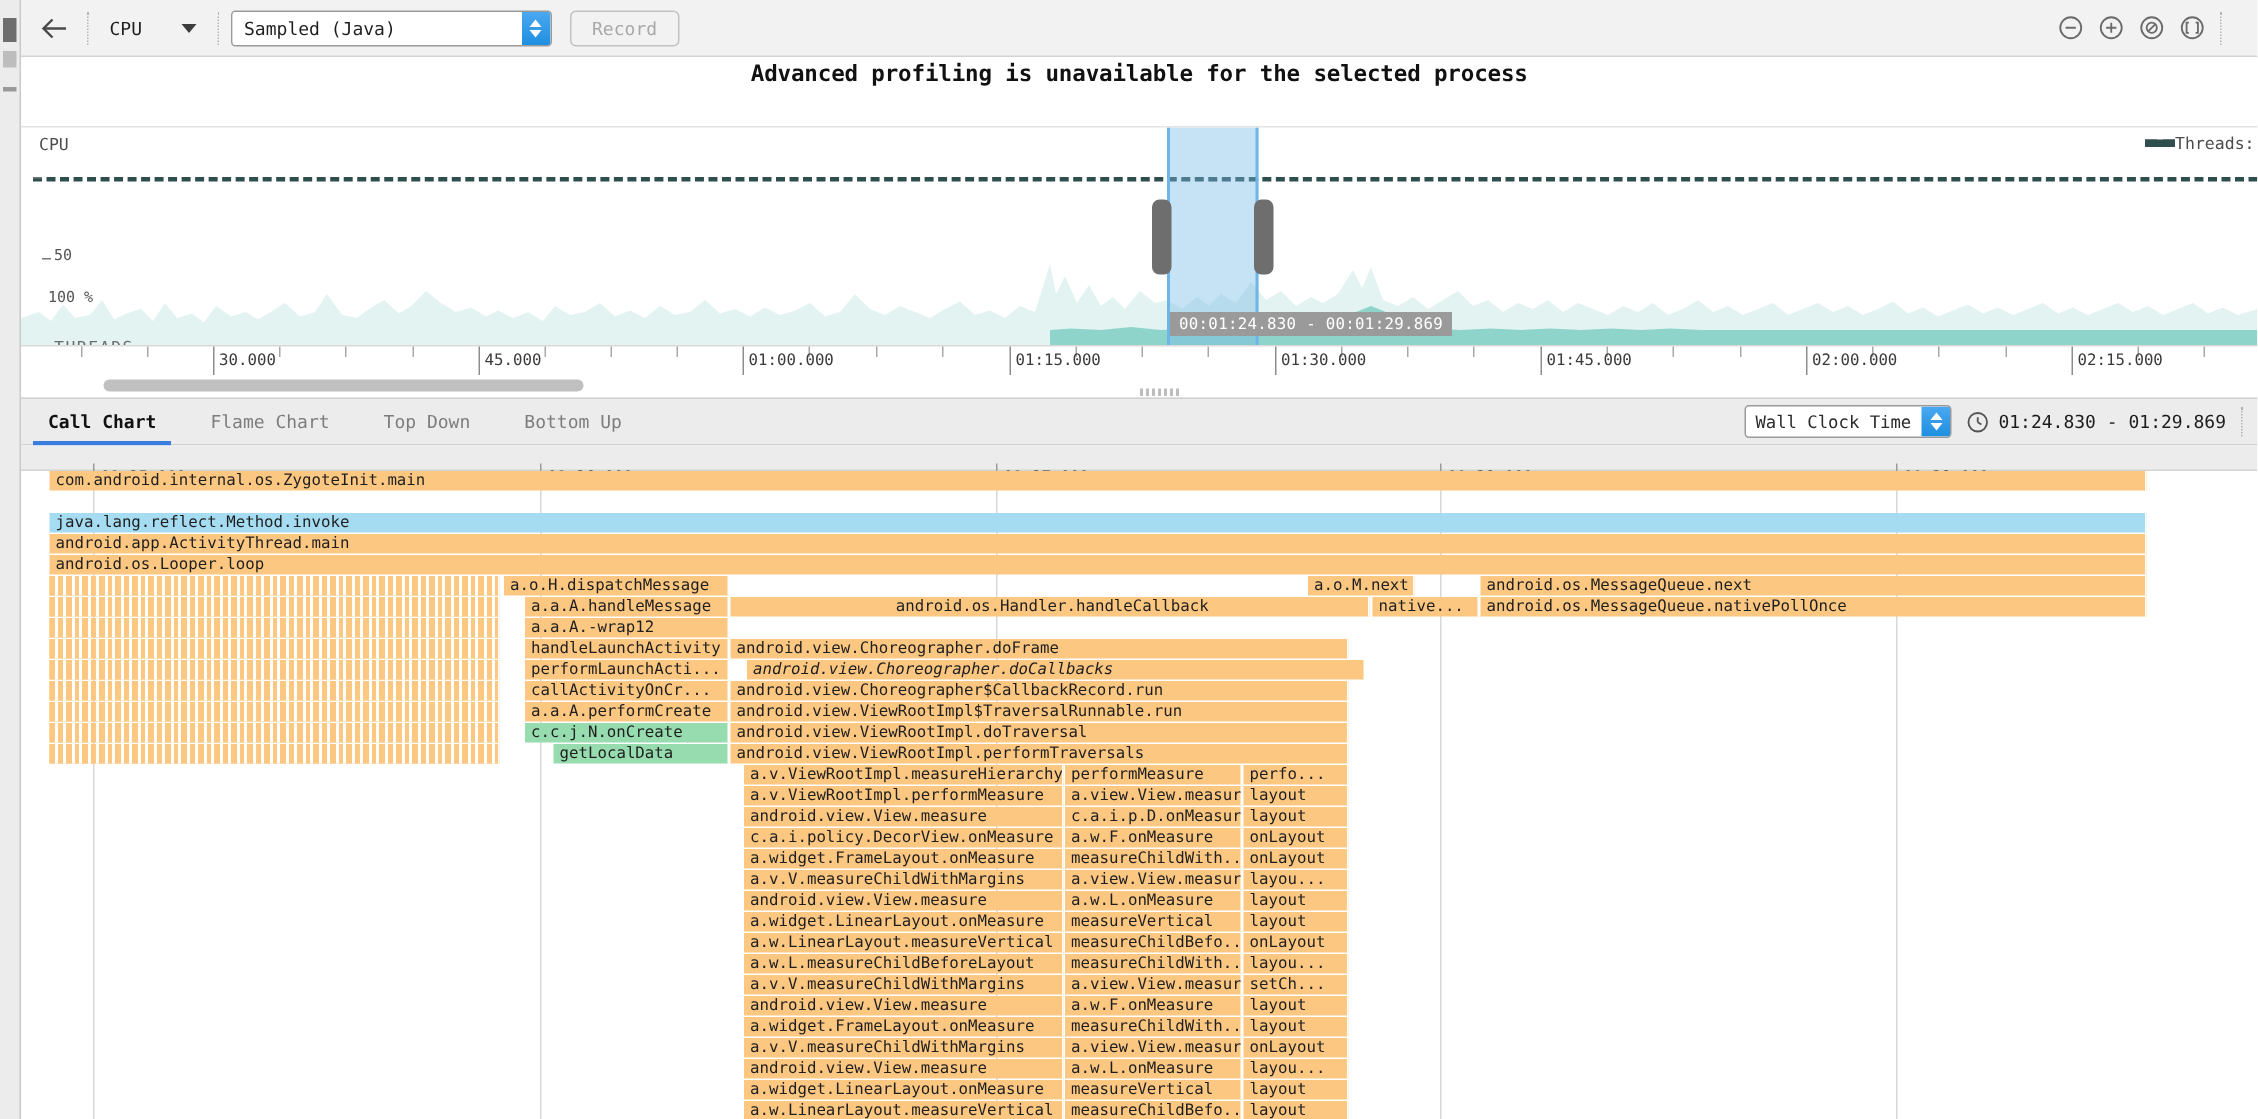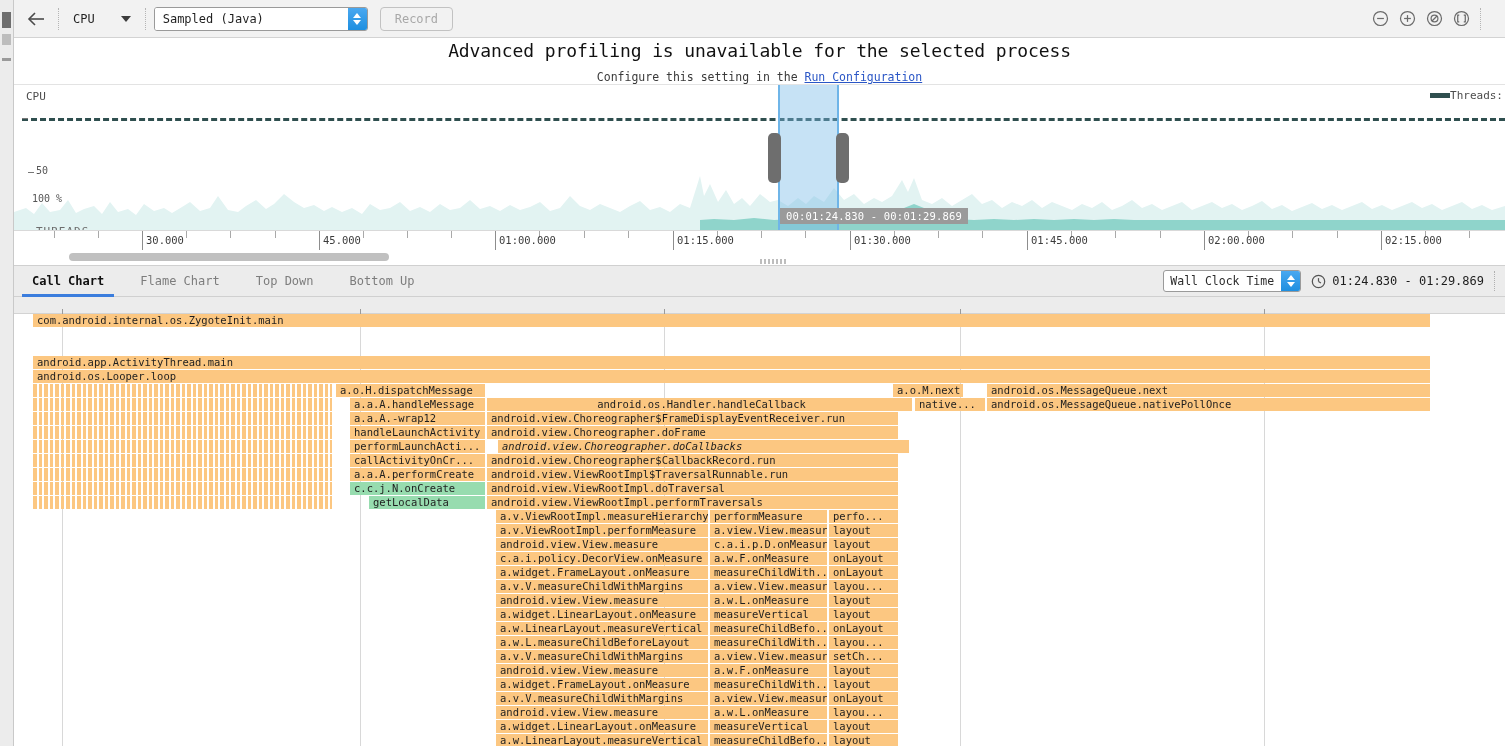--- a/index.html
+++ b/index.html
@@ -73,21 +73,21 @@
   .zc path, .zc line { stroke: #6b6b6b; stroke-width: 1.3; fill: none; }
   #toolbar-dots {
     border-left: 1px dotted #b5b5b5; height: 22px;
   }
 
   
   #banner {
     position: absolute; left: 14px; top: 38px; width: 1491px; height: 46px;
     background: #fff; text-align: center;
   }
-  #banner-title { font-size: 18px; color: #111; padding-top: 2px; letter-spacing: -0.1px; }
+  #banner-title { font-size: 15px; color: #111; padding-top: 2px; letter-spacing: -0.1px; font-weight: bold; }
   #banner-sub { font-size: 11.5px; color: #3a3a3a; padding-top: 9px; }
   #banner-link { color: #2a56c6; text-decoration: underline; cursor: pointer; }
 
   
   #cpu-panel {
     position: absolute; left: 14px; top: 84px; width: 1491px; height: 146px;
     background: #fff; border-top: 1px solid #e3e3e3;
     overflow: hidden;
   }
   #cpu-label { position: absolute; left: 12px; top: 5px; font-size: 11px; color: #4c4c4c; }
@@ -249,23 +249,20 @@
       <circle cx="9" cy="9" r="7.4"></circle>
       <path d="M6.6 5.4 L5 5.4 L5 12.6 L6.6 12.6"></path>
       <path d="M11.4 5.4 L13 5.4 L13 12.6 L11.4 12.6"></path>
     </svg>
     <div id="toolbar-dots"></div>
   </div>
 </div>
 
 <div id="banner">
   <div id="banner-title">Advanced profiling is unavailable for the selected process</div>
-  <div id="banner-sub">
-    <span>Configure this setting in the </span><span id="banner-link">Run Configuration</span>
-  </div>
 </div>
 
 <div id="cpu-panel">
   <svg id="cpu-graph" viewBox="0 0 1491 146" preserveAspectRatio="none">
     <path d="M0,146 L0,128 L12,124 L20,130 L28,119 L36,128 L46,126 L54,116 L62,129 L70,125 L80,122 L88,130 L96,118 L104,128 L114,125 L122,131 L130,120 L140,127 L150,124 L158,129 L168,123 L176,118 L186,127 L196,124 L204,112 L214,126 L224,128 L232,122 L242,116 L252,125 L260,120 L270,110 L280,118 L290,124 L300,121 L310,127 L318,123 L328,128 L338,124 L348,130 L356,120 L366,126 L376,124 L386,118 L396,127 L406,123 L416,128 L426,120 L436,126 L446,124 L456,116 L466,125 L476,122 L486,127 L496,121 L506,126 L516,123 L526,118 L536,127 L546,124 L556,112 L566,122 L576,126 L586,120 L596,124 L606,128 L616,122 L626,117 L636,126 L646,123 L656,128 L666,120 L676,124 L686,92 L690,112 L696,100 L704,118 L712,106 L720,120 L728,114 L736,122 L746,110 L756,118 L764,116 L774,122 L784,114 L792,120 L800,112 L810,118 L820,104 L830,116 L840,110 L850,120 L860,114 L868,118 L878,112 L888,96 L894,108 L900,94 L908,116 L918,120 L928,114 L938,122 L948,116 L958,110 L968,120 L978,116 L988,124 L998,118 L1008,122 L1018,116 L1028,124 L1038,118 L1048,122 L1058,126 L1068,120 L1078,124 L1088,118 L1098,126 L1108,122 L1118,116 L1128,124 L1138,120 L1148,126 L1158,122 L1168,118 L1178,126 L1188,122 L1198,118 L1208,124 L1218,120 L1228,126 L1238,122 L1248,117 L1258,125 L1268,121 L1278,127 L1288,123 L1298,119 L1308,125 L1318,121 L1328,126 L1338,122 L1348,118 L1358,125 L1368,121 L1378,126 L1388,122 L1398,118 L1408,124 L1418,120 L1428,126 L1438,122 L1448,118 L1458,125 L1468,121 L1478,126 L1491,122 L1491,146 Z" fill="#e2f3f2"></path>
     <path d="M686,146 L686,136 L700,135 L720,136 L740,134 L760,136 L780,135 L800,136 L820,134 L840,136 L860,135 L880,136 L890,124 L900,120 L910,124 L920,136 L940,135 L960,136 L980,135 L1000,136 L1020,135 L1040,136 L1060,135 L1080,136 L1100,135 L1120,136 L1491,136 L1491,146 Z" fill="#8fd4cb"></path>
   </svg>
   <div id="dashline"></div>
   <div class="tickmark" style="left:8px; top:33px;"></div>
   <div class="tickmark" style="left:14px; top:87px;"></div>
@@ -389,43 +386,45 @@
     </div>
   <div id="cc-stack">
       <div class="vline" style="left: 48px;"></div>
       <div class="vline" style="left: 346px;"></div>
       <div class="vline" style="left: 650px;"></div>
       <div class="vline" style="left: 946px;"></div>
       <div class="vline" style="left: 1250px;"></div>
       <div class="frame-row" style="top: 0px;">
         <div class="frame" style="left: 19px; width: 1398px;">com.android.internal.os.ZygoteInit.main</div>
       </div>
+      <div class="frame-row" style="top: 28px;">
+        <div class="frame sel" style="left: 19px; width: 1398px;">java.lang.reflect.Method.invoke</div>
+      </div>
       <div class="frame-row" style="top: 42px;">
         <div class="frame" style="left: 19px; width: 1398px;">android.app.ActivityThread.main</div>
       </div>
       <div class="frame-row" style="top: 56px;">
         <div class="frame" style="left: 19px; width: 1398px;">android.os.Looper.loop</div>
       </div>
       <div class="frame-row" style="top: 70px;">
         <div class="frame" style="left: 19px; width: 300px; background-image: repeating-linear-gradient(90deg, rgb(252, 199, 129) 0px, rgb(252, 199, 129) 4px, rgb(255, 255, 255) 4px, rgb(255, 255, 255) 6px, rgb(252, 199, 129) 6px, rgb(252, 199, 129) 9px, rgb(255, 255, 255) 9px, rgb(255, 255, 255) 11px);"></div>
         <div class="frame" style="left: 322px; width: 150px;">a.o.H.dispatchMessage</div>
-        <div class="frame" style="left: 879px; width: 71px;">a.o.M.next</div>
+        <div class="frame" style="left: 858px; width: 71px;">a.o.M.next</div>
         <div class="frame" style="left: 973px; width: 444px;">android.os.MessageQueue.next</div>
       </div>
       <div class="frame-row" style="top: 84px;">
         <div class="frame" style="left: 19px; width: 300px; background-image: repeating-linear-gradient(90deg, rgb(252, 199, 129) 0px, rgb(252, 199, 129) 4px, rgb(255, 255, 255) 4px, rgb(255, 255, 255) 6px, rgb(252, 199, 129) 6px, rgb(252, 199, 129) 9px, rgb(255, 255, 255) 9px, rgb(255, 255, 255) 11px);"></div>
         <div class="frame" style="left: 336px; width: 136px;">a.a.A.handleMessage</div>
         <div class="frame" style="left: 473px; width: 426px; text-align: center;">android.os.Handler.handleCallback</div>
         <div class="frame" style="left: 901px; width: 71px;">native...</div>
         <div class="frame" style="left: 973px; width: 444px;">android.os.MessageQueue.nativePollOnce</div>
       </div>
       <div class="frame-row" style="top: 98px;">
         <div class="frame" style="left: 19px; width: 300px; background-image: repeating-linear-gradient(90deg, rgb(252, 199, 129) 0px, rgb(252, 199, 129) 4px, rgb(255, 255, 255) 4px, rgb(255, 255, 255) 6px, rgb(252, 199, 129) 6px, rgb(252, 199, 129) 9px, rgb(255, 255, 255) 9px, rgb(255, 255, 255) 11px);"></div>
         <div class="frame" style="left: 336px; width: 136px;">a.a.A.-wrap12</div>
-        <div class="frame" style="left: 473px; width: 412px;">android.view.Choreographer$FrameDisplayEventReceiver.run</div>
       </div>
       <div class="frame-row" style="top: 112px;">
         <div class="frame" style="left: 19px; width: 300px; background-image: repeating-linear-gradient(90deg, rgb(252, 199, 129) 0px, rgb(252, 199, 129) 4px, rgb(255, 255, 255) 4px, rgb(255, 255, 255) 6px, rgb(252, 199, 129) 6px, rgb(252, 199, 129) 9px, rgb(255, 255, 255) 9px, rgb(255, 255, 255) 11px);"></div>
         <div class="frame" style="left: 336px; width: 136px;">handleLaunchActivity</div>
         <div class="frame" style="left: 473px; width: 412px;">android.view.Choreographer.doFrame</div>
       </div>
       <div class="frame-row" style="top: 126px;">
         <div class="frame" style="left: 19px; width: 300px; background-image: repeating-linear-gradient(90deg, rgb(252, 199, 129) 0px, rgb(252, 199, 129) 4px, rgb(255, 255, 255) 4px, rgb(255, 255, 255) 6px, rgb(252, 199, 129) 6px, rgb(252, 199, 129) 9px, rgb(255, 255, 255) 9px, rgb(255, 255, 255) 11px);"></div>
         <div class="frame" style="left: 336px; width: 136px;">performLaunchActi...</div>
         <div class="frame" style="left: 484px; width: 412px; font-style: italic;">android.view.Choreographer.doCallbacks</div>

